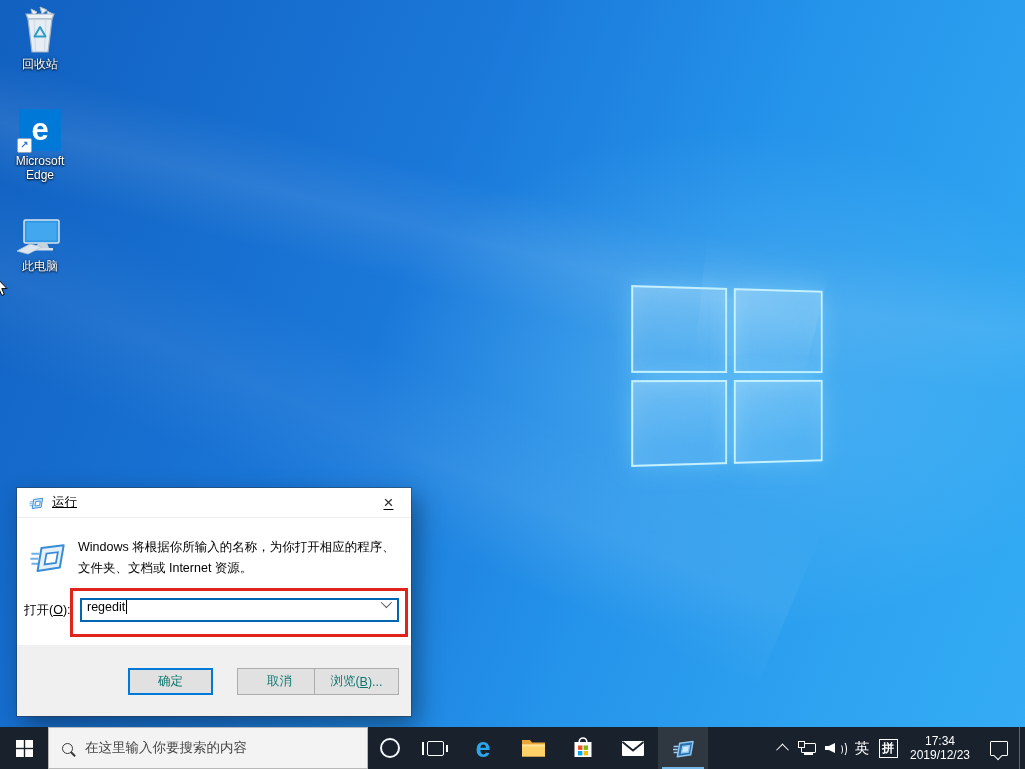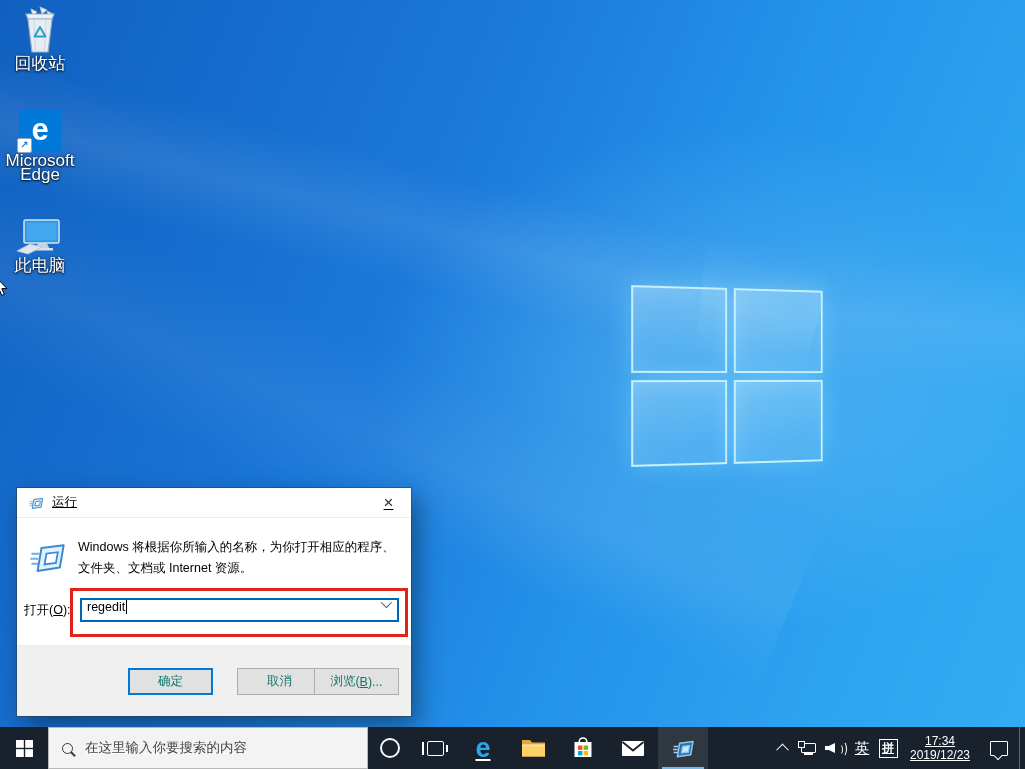--- a/index.html
+++ b/index.html
@@ -32,21 +32,21 @@
   .win-pane{
     border:2px solid rgba(205,245,255,0.92);
     background:linear-gradient(160deg,rgba(195,238,255,0.35),rgba(125,205,250,0.10));
     box-shadow:0 0 22px rgba(145,225,255,0.35), inset 0 0 26px rgba(255,255,255,0.10);
   }
 
   
   .desk-icon{position:absolute;width:78px;text-align:center;cursor:default;}
   .desk-icon .glyph{display:flex;justify-content:center;align-items:flex-end;height:48px;}
   .desk-label{
-    margin-top:3px;font-size:17px;color:#fff;line-height:14px;
+    margin-top:3px;font-size:12px;color:#fff;line-height:14px;
     text-shadow:0 1px 2px rgba(0,0,0,0.9),0 0 3px rgba(0,0,0,0.6);
   }
   .edge-tile{
     width:42px;height:42px;background:#0078d7;border-radius:2px;position:relative;
     display:flex;align-items:center;justify-content:center;
     color:#fff;font-size:31px;font-weight:bold;
   }
   .shortcut-overlay{
     position:absolute;left:-2px;bottom:-2px;width:13px;height:13px;background:#fff;
     border:1px solid #8fa6ba;border-radius:2px;color:#2a6fd0;font-size:10px;line-height:11px;
@@ -92,21 +92,21 @@
     position:absolute;top:23px;width:85px;height:27px;background:#e1e1e1;border:1px solid #adadad;
     display:flex;align-items:center;justify-content:center;font-size:12.5px;color:#0f766e;box-sizing:border-box;
   }
   .btn-ok{left:111px;border:2px solid #0078d7;}
   .btn-cancel{left:220px;}
   .btn-browse{left:297px;}
 
   
   .taskbar{
     position:absolute;left:0;top:727px;width:1025px;height:42px;background:#18212c;z-index:20;
-    display:flex;align-items:stretch;color:#fff;text-decoration:underline;
+    display:flex;align-items:stretch;color:#fff;
   }
   .tb-btn{display:flex;align-items:center;justify-content:center;flex:0 0 auto;}
   .start-btn{width:48px;}
   .search-box{
     width:320px;background:#f3f3f3;display:flex;align-items:center;color:#454545;
     border:1px solid #b8b8b8;box-sizing:border-box;
   }
   .mag{width:9px;height:9px;border:1.6px solid #3a3a3a;border-radius:50%;position:relative;margin-left:13px;flex:0 0 auto;}
   .mag::after{content:"";position:absolute;left:7.5px;top:7.5px;width:6px;height:1.6px;background:#3a3a3a;
     transform:rotate(45deg);transform-origin:left center;}

